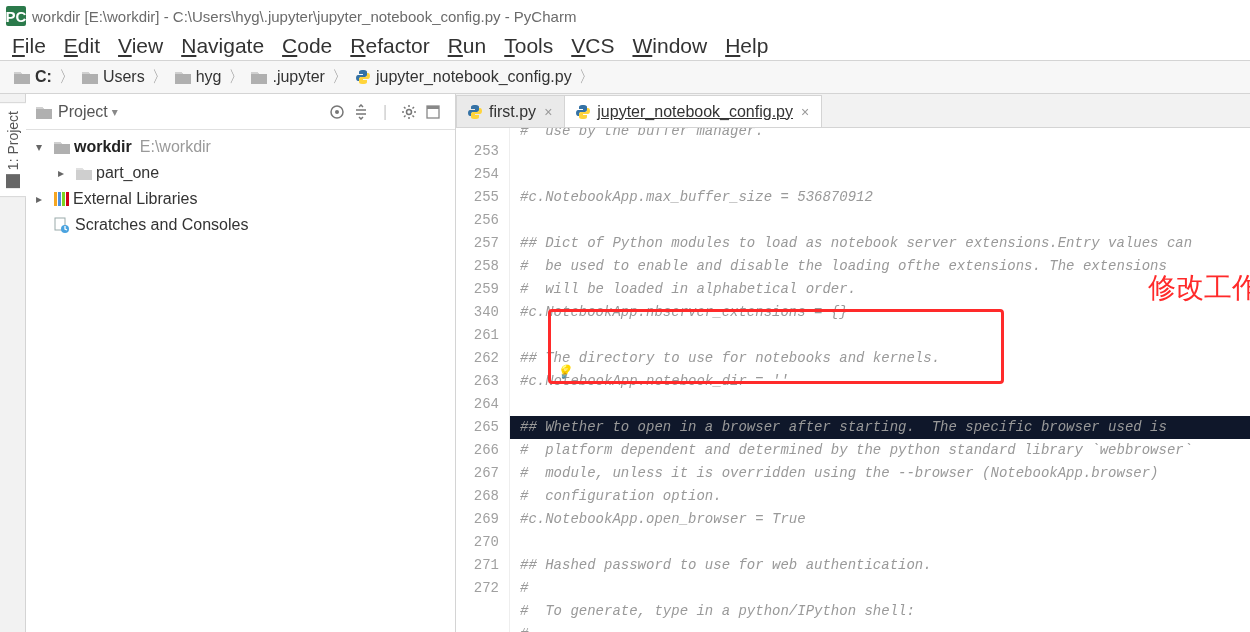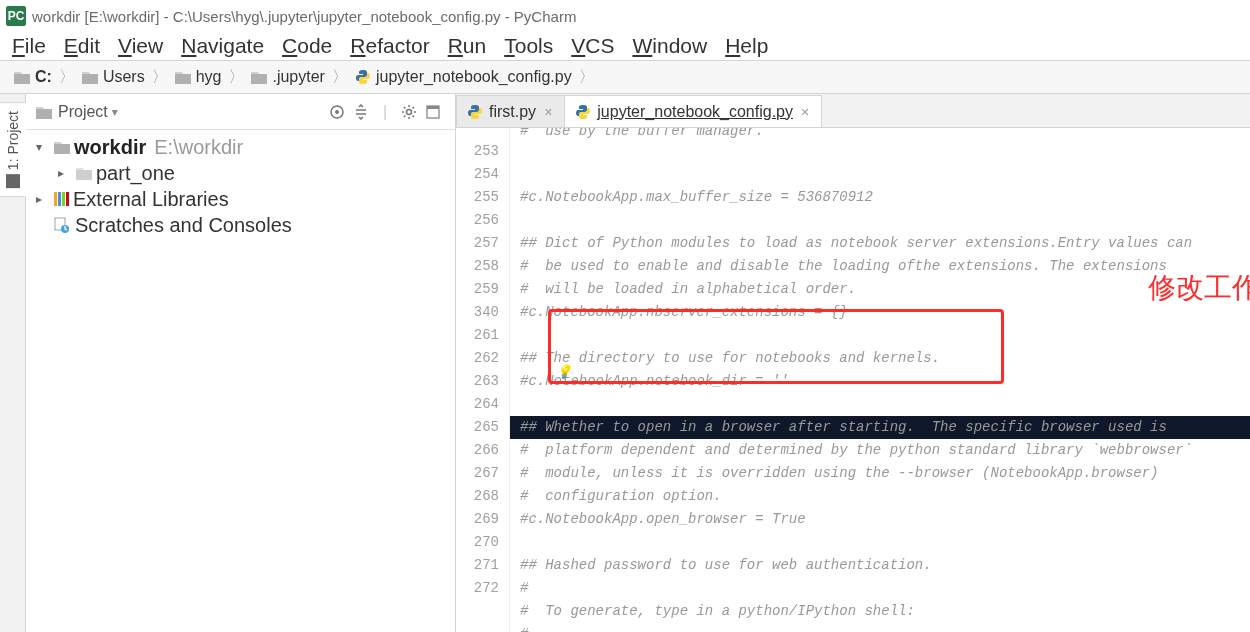--- a/index.html
+++ b/index.html
@@ -1,20 +1,20 @@
 <!DOCTYPE html>
 <html><head>
   <meta charset="utf-8">
   <style>
     * { box-sizing: border-box; margin: 0; padding: 0; }
     body { font-family: "Segoe UI", Arial, sans-serif; font-size: 14px; background: #fff; color: #333; width: 1250px; height: 632px; overflow: hidden; position: relative; }
     
     
     .titlebar { height: 32px; background: #fff; display: flex; align-items: center; padding: 0 6px; color: #6b6b6b; font-size: 15px; }
-    .titlebar .pc-logo { width: 20px; height: 20px; background: #2b7a4b; display: inline-flex; align-items: center; justify-content: center; color: #fff; font-size: 12px; font-weight: bold; margin-right: 6px; border-radius: 2px; }
+    .titlebar .pc-logo { width: 20px; height: 20px; background: #2b7a4b; display: inline-flex; align-items: center; justify-content: center; color: #fff; font-size: 15px; font-weight: bold; margin-right: 6px; border-radius: 2px; }
     
     
     .menubar { height: 28px; display: flex; align-items: center; padding: 0 12px; gap: 18px; font-size: 21px; color: #333; }
     .menubar span { cursor: pointer; }
     .menubar span u { text-decoration: underline; }
     
     
     .navbar { height: 34px; border-top: 1px solid #d4d4d4; border-bottom: 1px solid #d4d4d4; display: flex; align-items: center; padding: 0 10px; font-size: 16px; color: #333; background: #f7f7f7; }
     .crumb-seg { display: flex; align-items: center; gap: 5px; padding: 0 4px; }
     .chev { color: #999; padding: 0 3px; }
@@ -28,21 +28,21 @@
     .tool-strip-tab { writing-mode: vertical-rl; transform: rotate(180deg); position: absolute; top: 8px; left: 0; width: 26px; padding: 8px 0; font-size: 14px; color: #555; cursor: pointer; display: flex; align-items: center; gap: 4px; background: #fff; border-top: 1px solid #d4d4d4; border-bottom: 1px solid #d4d4d4; }
     .tool-strip-tab .sq { width: 14px; height: 14px; background: #666; }
     
     
     .project-panel { width: 430px; border-right: 1px solid #d4d4d4; display: flex; flex-direction: column; background: #fff; }
     .project-header { height: 36px; display: flex; align-items: center; padding: 0 10px; border-bottom: 1px solid #e0e0e0; font-size: 16px; color: #555; }
     .project-header .folder-icon { margin-right: 6px; }
     .project-header .dd { margin-left: 4px; color: #888; font-size: 12px; }
     .project-header .spacer { flex: 1; }
     .project-header .tbtn { width: 24px; height: 24px; display: inline-flex; align-items: center; justify-content: center; color: #777; cursor: pointer; }
-    .tree { padding: 4px 0 0 6px; font-size: 20px; }
+    .tree { padding: 4px 0 0 6px; font-size: 16px; }
     .tree-row { display: flex; align-items: center; height: 26px; gap: 4px; padding-left: 4px; }
     .tree-row.indent1 { padding-left: 26px; }
     .tw-arrow { width: 14px; color: #666; font-size: 12px; }
     .tw-arrow.open::before { content: "▾"; }
     .tw-arrow.closed::before { content: "▸"; }
     .tree-row .bold { font-weight: bold; color: #222; }
     .tree-row .gray { color: #9a9a9a; margin-left: 4px; }
     .lib-icon { display: inline-flex; gap: 1px; }
     .lib-icon span { display: inline-block; width: 3px; height: 14px; }
     

